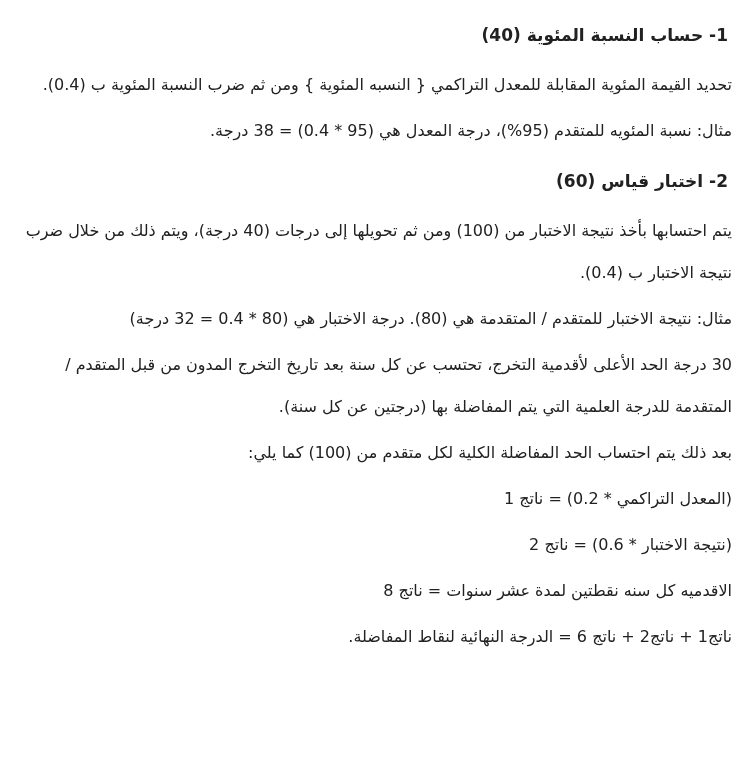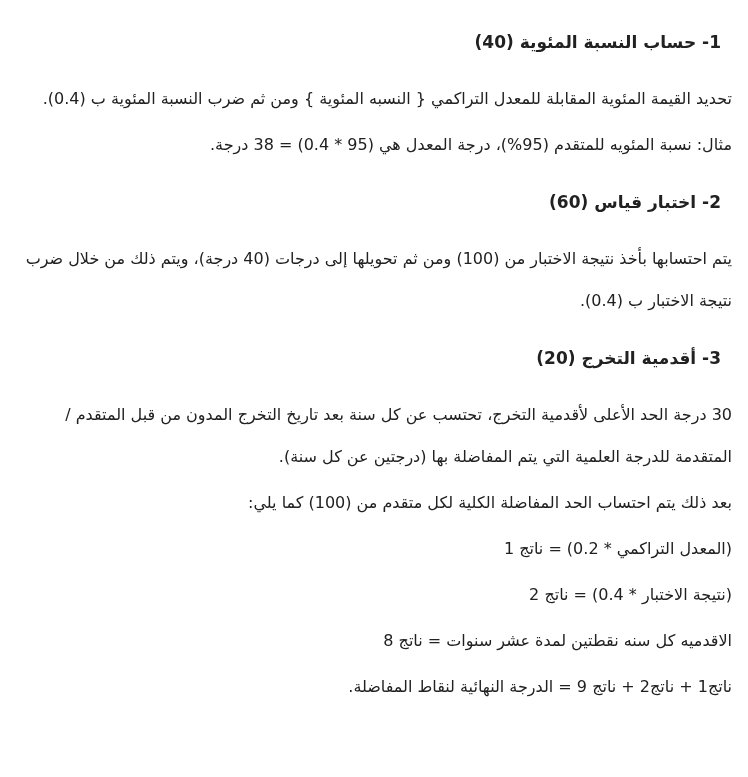--- a/index.html
+++ b/index.html
@@ -16,21 +16,21 @@
     direction: rtl;
   }
   .doc {
     padding: 6px 12px 0 8px;
     text-align: right;
   }
   .doc h2 {
     font-size: 17px;
     font-weight: 700;
     line-height: 42px;
-    margin: 15px;
+    margin: 8px;
   }
   .doc p {
     font-size: 16px;
     font-weight: 400;
     line-height: 42px;
     margin: 4px;
   }
   
   .mb56 { margin-bottom: 56px; }
   .mb35 { margin-bottom: 35px; }
@@ -50,25 +50,25 @@
 
   <section>
     <h2 class="mb56">1- حساب النسبة المئوية (40)</h2>
     <p class="mb10">تحديد القيمة المئوية المقابلة للمعدل التراكمي { النسبه المئوية } ومن ثم ضرب النسبة المئوية ب (0.4).</p>
     <p class="mb5">مثال: نسبة المئويه للمتقدم (95%)، درجة المعدل هي (95 * 0.4) = 38 درجة.</p>
   </section>
 
   <section>
     <h2 class="mb2">2- اختبار قياس (60)</h2>
     <p class="mb2">يتم احتسابها بأخذ نتيجة الاختبار من (100) ومن ثم تحويلها إلى درجات (40 درجة)، ويتم ذلك من خلال ضرب نتيجة الاختبار ب (0.4).</p>
+    <p class="mb7">مثال: نتيجة الاختبار للمتقدم / المتقدمة هي (80). درجة الاختبار هي (80 * 0.4 = 32 درجة)</p>
   </section>
 
   <section>
-    <h2 class="mb35">3- أقدمية التخرج (20)</h2>
     <p class="mb11">30 درجة الحد الأعلى لأقدمية التخرج، تحتسب عن كل سنة بعد تاريخ التخرج المدون من قبل المتقدم / المتقدمة للدرجة العلمية التي يتم المفاضلة بها (درجتين عن كل سنة).</p>
     <p class="mb5">بعد ذلك يتم احتساب الحد المفاضلة الكلية لكل متقدم من (100) كما يلي:</p>
     <p class="mb8">(المعدل التراكمي * 0.2) = ناتج 1</p>
-    <p class="mb4">(نتيجة الاختبار * 0.4) = ناتج 2</p>
+    <p class="mb4">(نتيجة الاختبار * 0.6) = ناتج 2</p>
     <p class="mb3">الاقدميه كل سنه نقطتين لمدة عشر سنوات = ناتج 8</p>
-    <p>ناتج1 + ناتج2 + ناتج 9 = الدرجة النهائية لنقاط المفاضلة.</p>
+    <p>ناتج1 + ناتج2 + ناتج 6 = الدرجة النهائية لنقاط المفاضلة.</p>
   </section>
 
 </main>
 
 </body></html>

